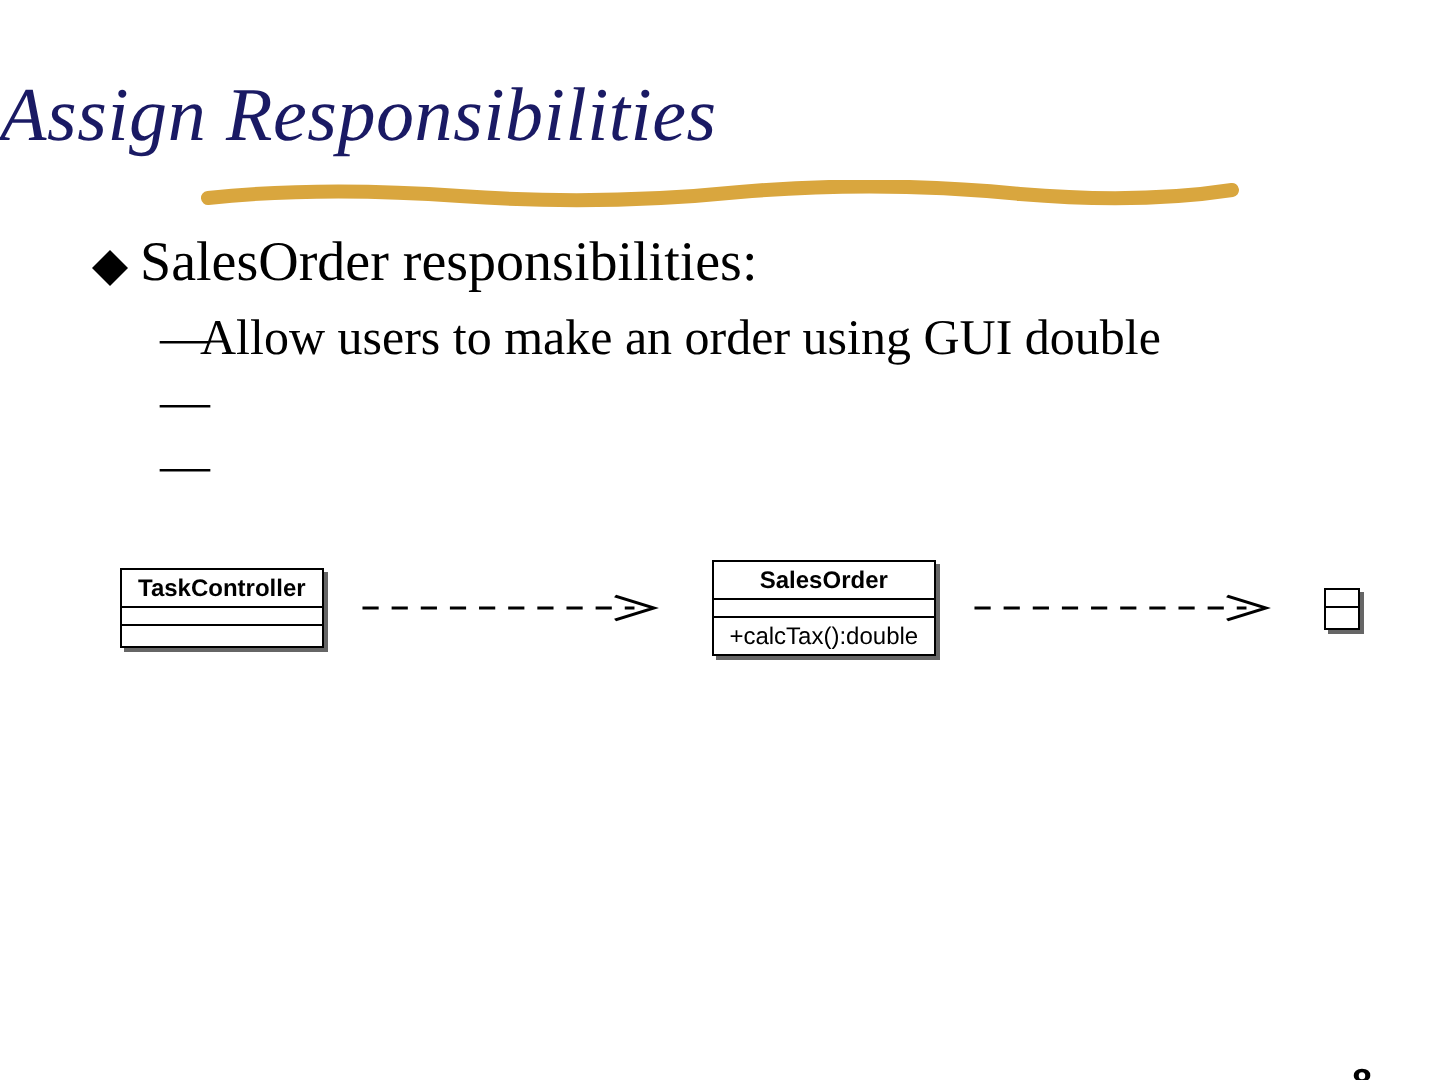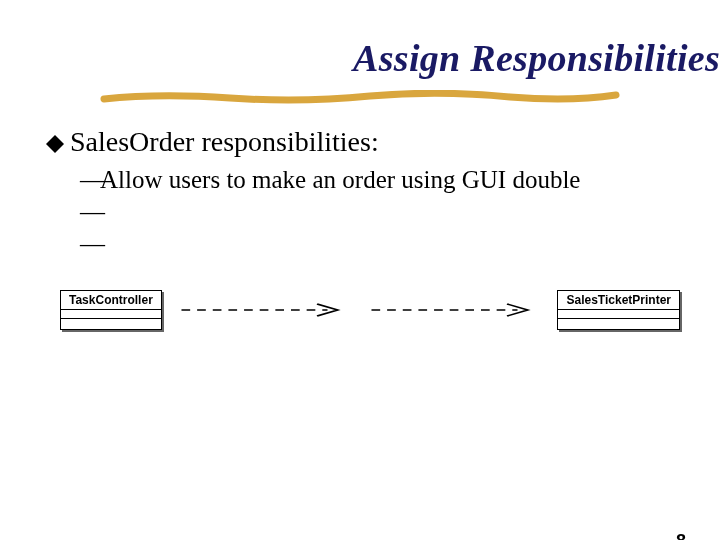--- a/index.html
+++ b/index.html
@@ -16,34 +16,34 @@
   .slide {
     width: 720px;
     height: 540px;
     position: relative;
     box-sizing: border-box;
   }
   .title {
     font-style: italic;
     font-size: 38px;
     color: #1a1a64;
-    text-align: right;
+    text-align: left;
     margin-top: 36px;
     letter-spacing: 0.3px;
-    font-weight: 700;
+    font-weight: 400;
   }
   .underline {
     margin: 10px auto 0;
     width: 520px;
     height: 14px;
     position: relative;
   }
   .underline svg { display: block; }
   .content {
-    margin-top: 22px;
+    margin-top: 12px;
     padding-left: 46px;
     padding-right: 32px;
   }
   .top-item {
     display: flex;
     align-items: flex-start;
     font-size: 28px;
     margin-bottom: 6px;
   }
   .diamond {
@@ -167,30 +167,34 @@
         <div class="uml-op empty"></div>
       </div>
 
       <div class="arrow">
         <svg viewBox="0 0 100 18" preserveAspectRatio="none">
           <line x1="2" y1="9" x2="86" y2="9" stroke="#000" stroke-width="1.4" stroke-dasharray="5,4"></line>
           <polyline points="80,3 92,9 80,15" fill="none" stroke="#000" stroke-width="1.4"></polyline>
         </svg>
       </div>
 
+      <div class="uml-box">
+        <div class="uml-name">SalesOrder</div>
+        <div class="uml-attr empty"></div>
+        <div class="uml-op">+calcTax():double</div>
+      </div>
 
       <div class="arrow">
         <svg viewBox="0 0 100 18" preserveAspectRatio="none">
           <line x1="2" y1="9" x2="86" y2="9" stroke="#000" stroke-width="1.4" stroke-dasharray="5,4"></line>
           <polyline points="80,3 92,9 80,15" fill="none" stroke="#000" stroke-width="1.4"></polyline>
         </svg>
       </div>
 
       <div class="uml-box">
-        <div class="uml-name">SalesTicketPrinter</div>
         <div class="uml-attr empty"></div>
         <div class="uml-op empty"></div>
       </div>
 
     </div>
   </div>
 
   <div class="page-num">8</div>
 
 </div>

